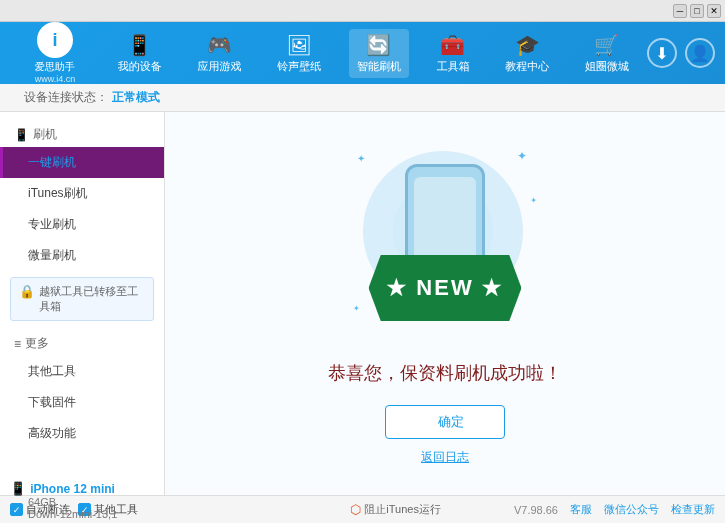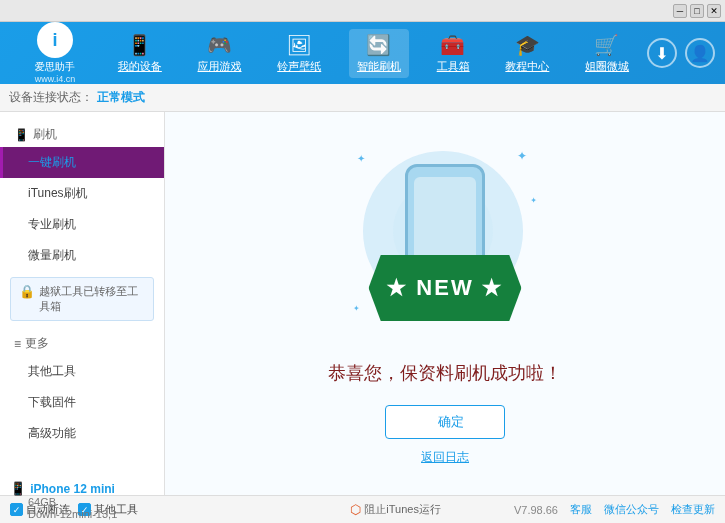--- a/index.html
+++ b/index.html
@@ -49,38 +49,38 @@
       justify-content: space-around;
       align-items: center;
     }
     .nav-item {
       display: flex; flex-direction: column; align-items: center;
       color: white; cursor: pointer; padding: 4px 8px;
       border-radius: 4px;
     }
     .nav-item.active { background: rgba(255,255,255,0.2); }
     .nav-icon { font-size: 20px; margin-bottom: 2px; }
-    .nav-label { font-size: 11px; text-decoration: underline; }
+    .nav-label { font-size: 11px; }
     .header-right {
       display: flex; gap: 8px; align-items: center;
     }
     .header-btn {
       width: 30px; height: 30px; border-radius: 50%;
       border: 2px solid rgba(255,255,255,0.6);
       display: flex; align-items: center; justify-content: center;
       color: white; font-size: 16px; cursor: pointer;
     }
 
     
     .status-bar {
       height: 28px;
       background: #f5f5f5;
       border-bottom: 1px solid #ddd;
       display: flex; align-items: center;
-      padding: 0 9px;
+      padding: 0 24px;
       font-size: 12px; color: #333;
     }
     .status-label { color: #666; }
     .status-value { color: #1a9de8; font-weight: bold; margin-left: 4px; }
 
     
     .main {
       display: flex;
       height: calc(523px - 22px - 62px - 28px - 28px);
     }

